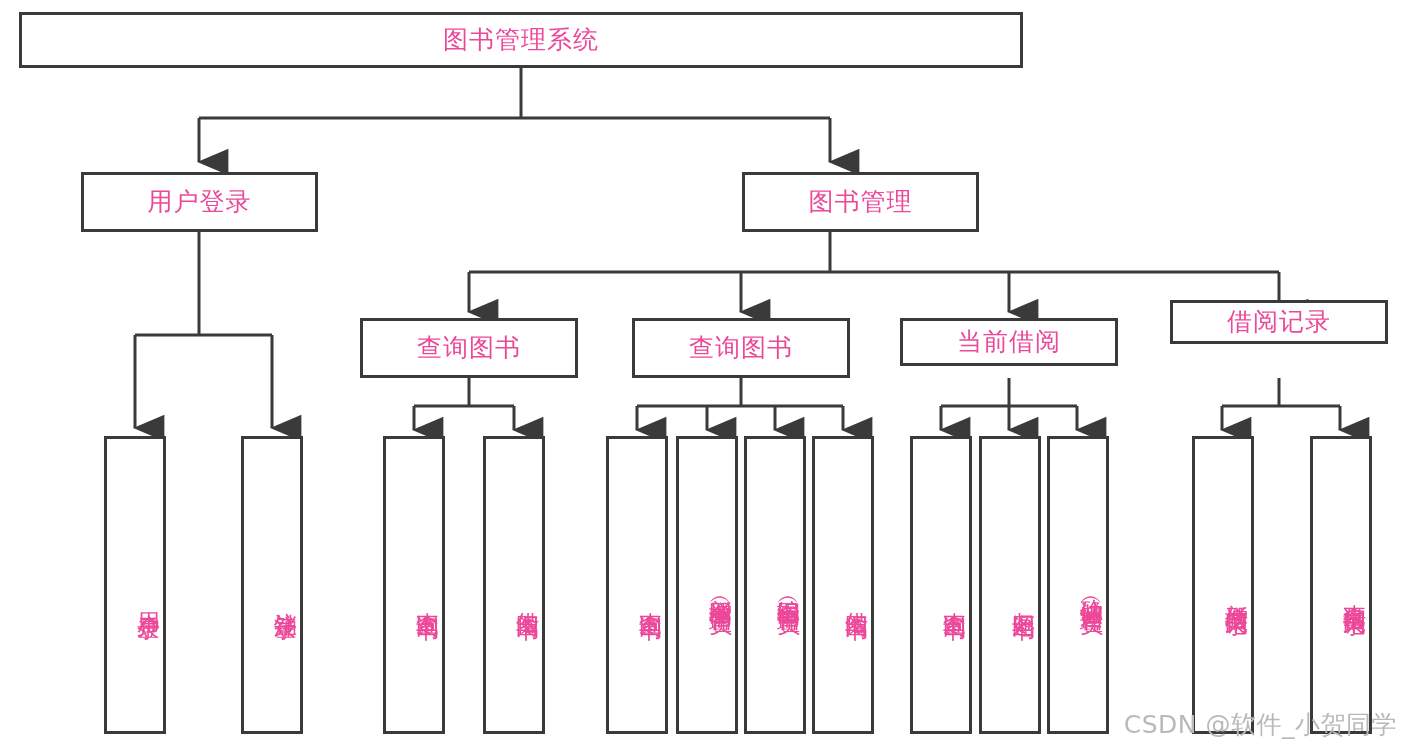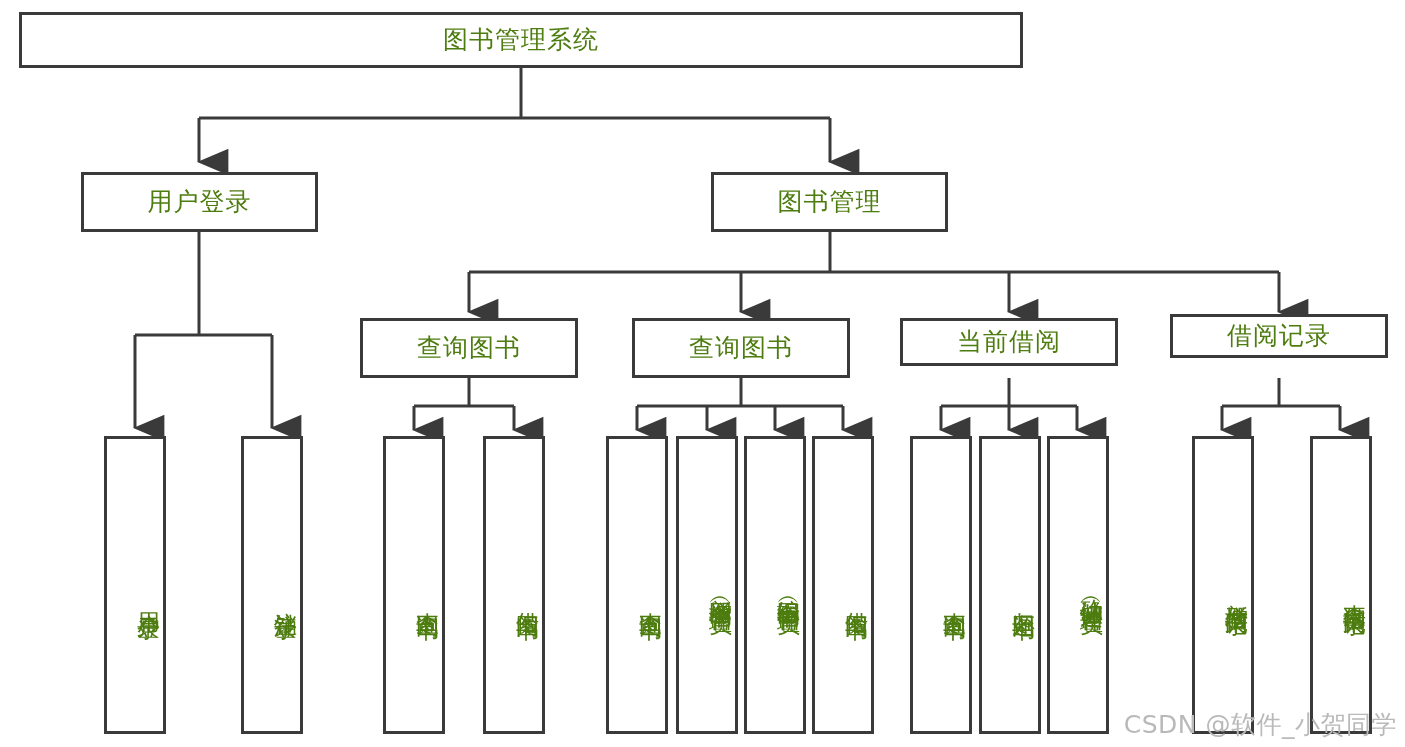--- a/index.html
+++ b/index.html
@@ -26,21 +26,21 @@
     pointer-events: none;
   }
   .node {
     position: absolute;
     box-sizing: border-box;
     background: #ffffff;
     border: 3px solid #3a3a3a;
     display: flex;
     align-items: center;
     justify-content: center;
-    color: #4d7c0f;
+    color: #ec4899;
   }
   .node.horiz {
     font-size: 25px;
     letter-spacing: 1px;
     line-height: 1.15;
   }
   .node.vert {
     writing-mode: vertical-rl;
     text-orientation: upright;
     font-size: 23px;
@@ -121,37 +121,37 @@
   </svg>
 
   <div class="node horiz" style="left:19px; top:12px; width:1004px; height:56px;">
     <span>图书管理系统</span>
   </div>
 
   <div class="node horiz" style="left:81px; top:172px; width:237px; height:60px;">
     <span>用户登录</span>
   </div>
 
-  <div class="node horiz" style="left:711px; top:172px; width:237px; height:60px;">
+  <div class="node horiz" style="left:742px; top:172px; width:237px; height:60px;">
     <span>图书管理</span>
   </div>
 
   <div class="node horiz" style="left:360px; top:318px; width:218px; height:60px;">
     <span>查询图书</span>
   </div>
 
   <div class="node horiz" style="left:632px; top:318px; width:218px; height:60px;">
     <span>查询图书</span>
   </div>
 
   <div class="node horiz" style="left:900px; top:318px; width:218px; height:48px;">
     <span>当前借阅</span>
   </div>
 
-  <div class="node horiz" style="left:1170px; top:314px; width:218px; height:44px;">
+  <div class="node horiz" style="left:1170px; top:300px; width:218px; height:44px;">
     <span>借阅记录</span>
   </div>
 
   <div class="node vert" style="left:104px; top:436px; width:62px; height:298px;">
     <span class="vtext">用户登录</span>
   </div>
 
   <div class="node vert" style="left:241px; top:436px; width:62px; height:298px;">
     <span class="vtext">注销登录</span>
   </div>

